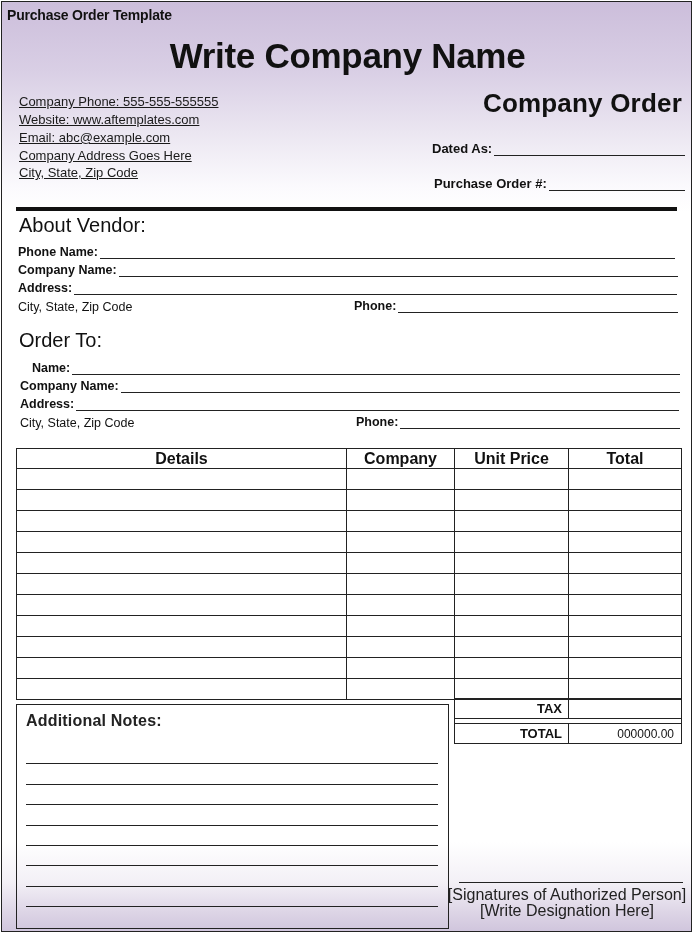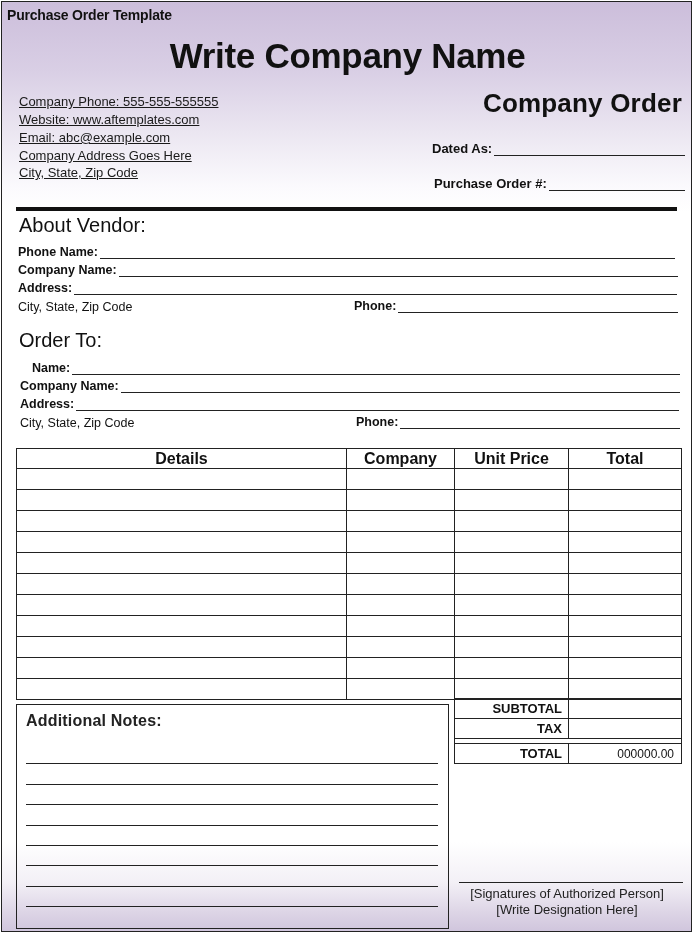--- a/index.html
+++ b/index.html
@@ -45,21 +45,21 @@
   .totals td { border: 1.5px solid #222; height: 20px; font-size: 13px; }
   .totals td.tl { width: 114px; text-align: right; padding-right: 6px; font-weight: bold; }
   .totals td.tv { text-align: right; padding-right: 7px; font-size: 12px; }
   .totals tr.sep td { height: 5px; }
 
   .notes-box { left: 14px; top: 702px; width: 433px; height: 225px; border: 1.5px solid #222; background: transparent; }
   .notes-title { left: 9px; top: 7px; font-size: 16px; font-weight: bold; color: #222; letter-spacing: 0.2px; }
   .note-line { left: 9px; width: 412px; height: 1px; background: #222; }
 
   .sig-line { left: 457px; width: 224px; top: 880px; height: 1px; background: #222; }
-  .sig-text { left: 440px; width: 250px; text-align: center; font-size: 13px; color: #222; }
+  .sig-text { left: 440px; width: 250px; text-align: center; font-size: 16px; color: #222; }
 </style>
 </head>
 <body>
 
 <div class="page">
 
   <div class="abs doc-title">Purchase Order Template</div>
   <div class="abs company-name">Write Company Name</div>
 
   <div class="abs contact" style="top:92px">Company Phone: 555-555-555555</div>
@@ -207,24 +207,20 @@
     <div class="abs note-line" style="top:99px"></div>
     <div class="abs note-line" style="top:120px"></div>
     <div class="abs note-line" style="top:140px"></div>
     <div class="abs note-line" style="top:160px"></div>
     <div class="abs note-line" style="top:181px"></div>
     <div class="abs note-line" style="top:201px"></div>
   </div>
 
   <table class="totals">
     <tbody>
-        <tr>
-      <td class="tl">SUBTOTAL</td>
-      <td class="tv"></td>
-    </tr>
     <tr>
       <td class="tl">TAX</td>
       <td class="tv"></td>
     </tr>
     <tr class="sep">
       <td colspan="2"></td>
     </tr>
     <tr>
       <td class="tl">TOTAL</td>
       <td class="tv">000000.00</td>

